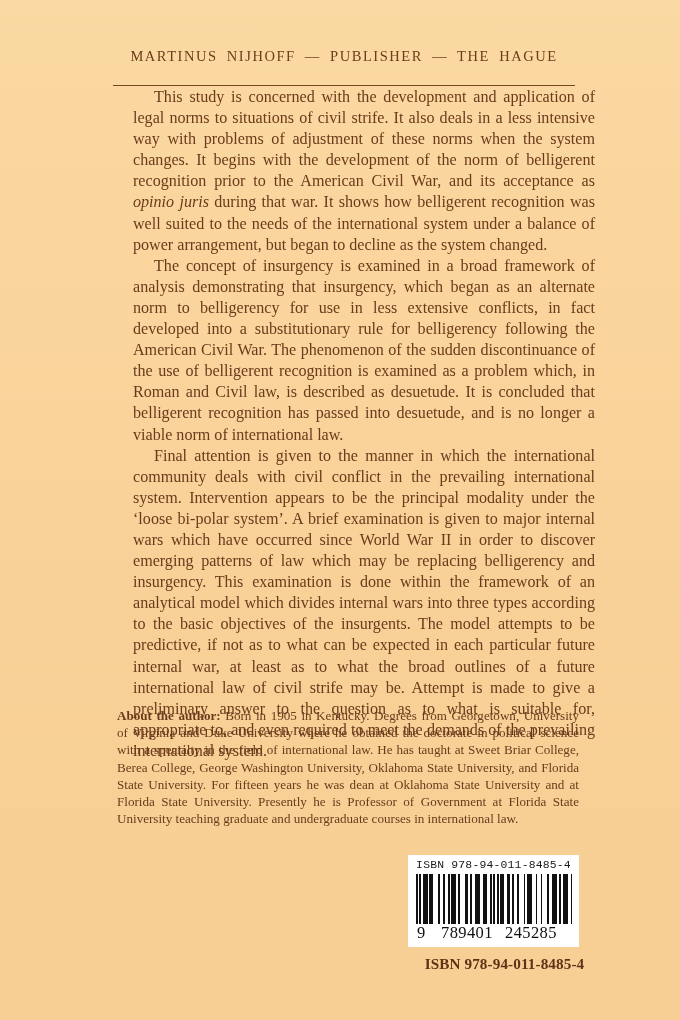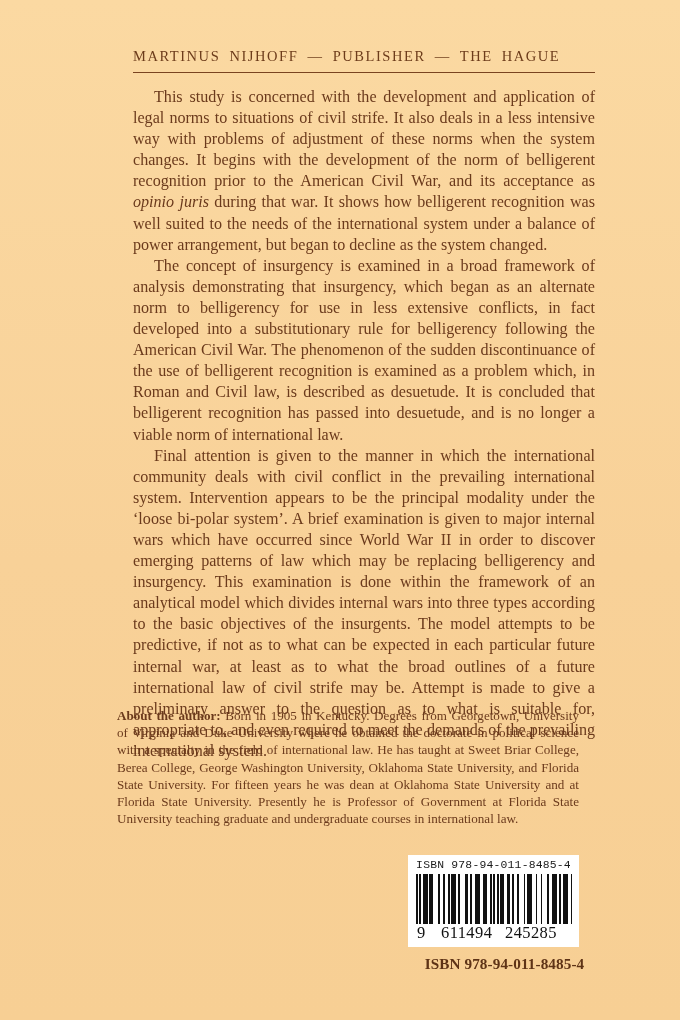--- a/index.html
+++ b/index.html
@@ -19,25 +19,26 @@
     position: absolute;
     left: 0; top: 0;
     width: 680px;
     height: 1020px;
     background: linear-gradient(180deg, #fbd9a2 0%, #f8d198 55%, #f7cf94 100%);
   }
 
   
   .publisher-header {
     position: absolute;
-    left: 133px;
+    left: 113px;
     top: 48px;
     width: 462px;
     border-bottom: 1.6px solid #7a4420;
-    padding-bottom: 7px;
+    padding-bottom: 20px;
+    text-align: center;
     white-space: nowrap;
   }
   .publisher-header .ph-text {
     display: block;
     font-family: "Liberation Serif", "DejaVu Serif", serif;
     font-size: 14.5px;
     letter-spacing: 1.55px;
     color: #6d3c1b;
     word-spacing: 4px;
   }
@@ -215,20 +216,20 @@
           <i style="left: 139.11px; width: 1.68px;"></i>
           <i style="left: 140.79px; width: 1.68px;"></i>
           <i style="left: 144.16px; width: 1.68px;"></i>
           <i style="left: 147.53px; width: 1.68px;"></i>
           <i style="left: 149.21px; width: 1.68px;"></i>
           <i style="left: 150.89px; width: 1.68px;"></i>
           <i class="guard" style="left: 155.95px; width: 1.68px;"></i>
         </div>
       <div class="barcode-digits">
         <span class="d-lead">9</span>
-        <span class="d-left">611494</span>
+        <span class="d-left">789401</span>
         <span class="d-right">245285</span>
       </div>
     </div>
     <div class="isbn-under">ISBN 978-94-011-8485-4</div>
   </div>
 
 </div>
 
 </body></html>

